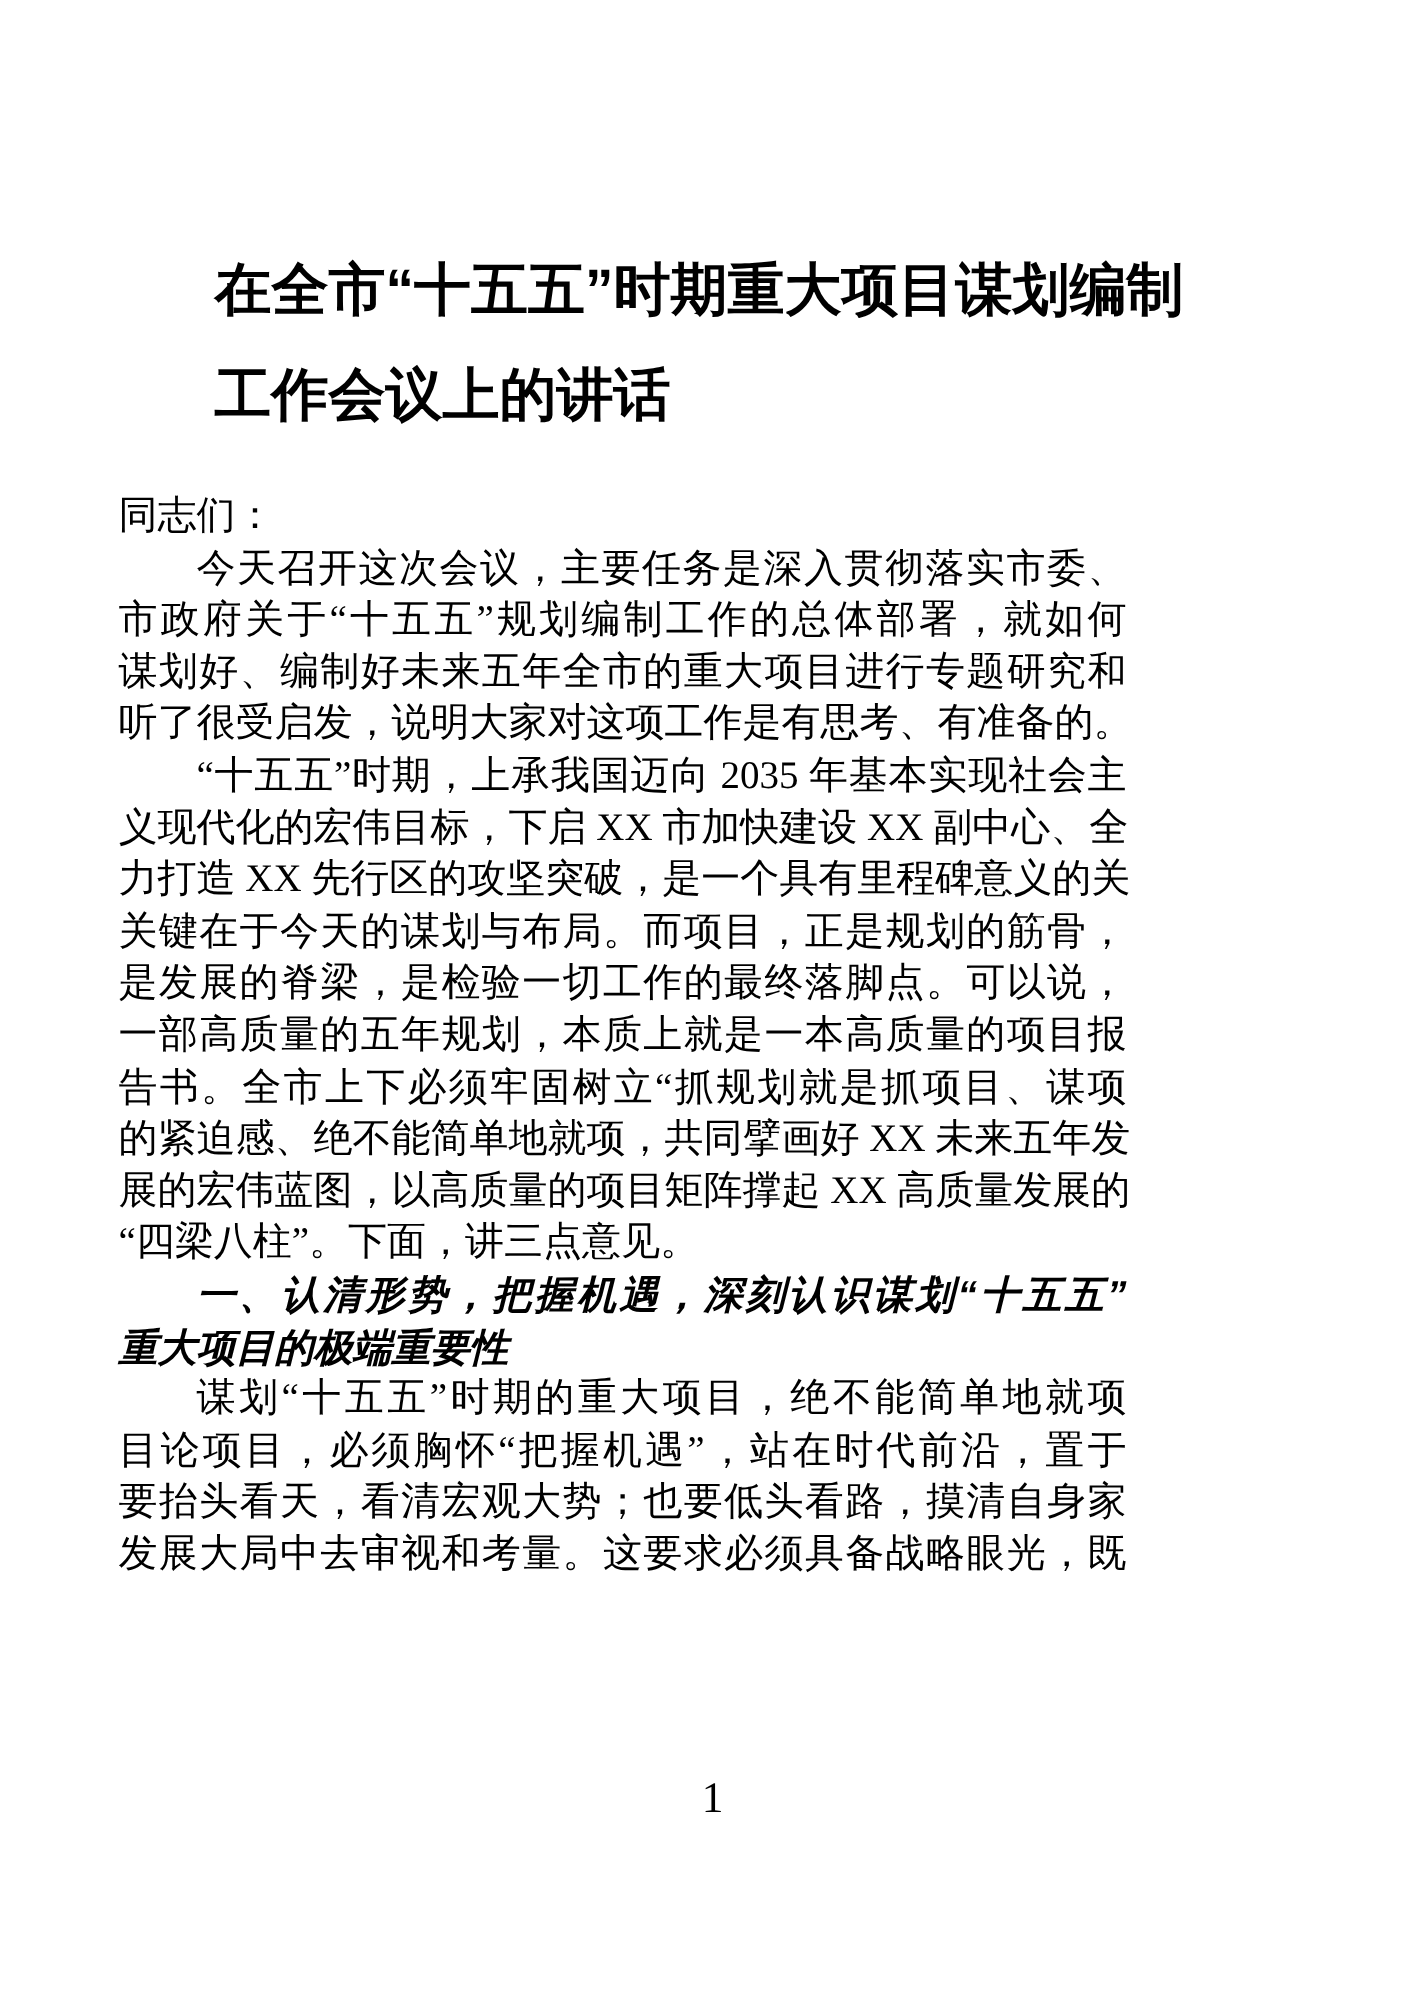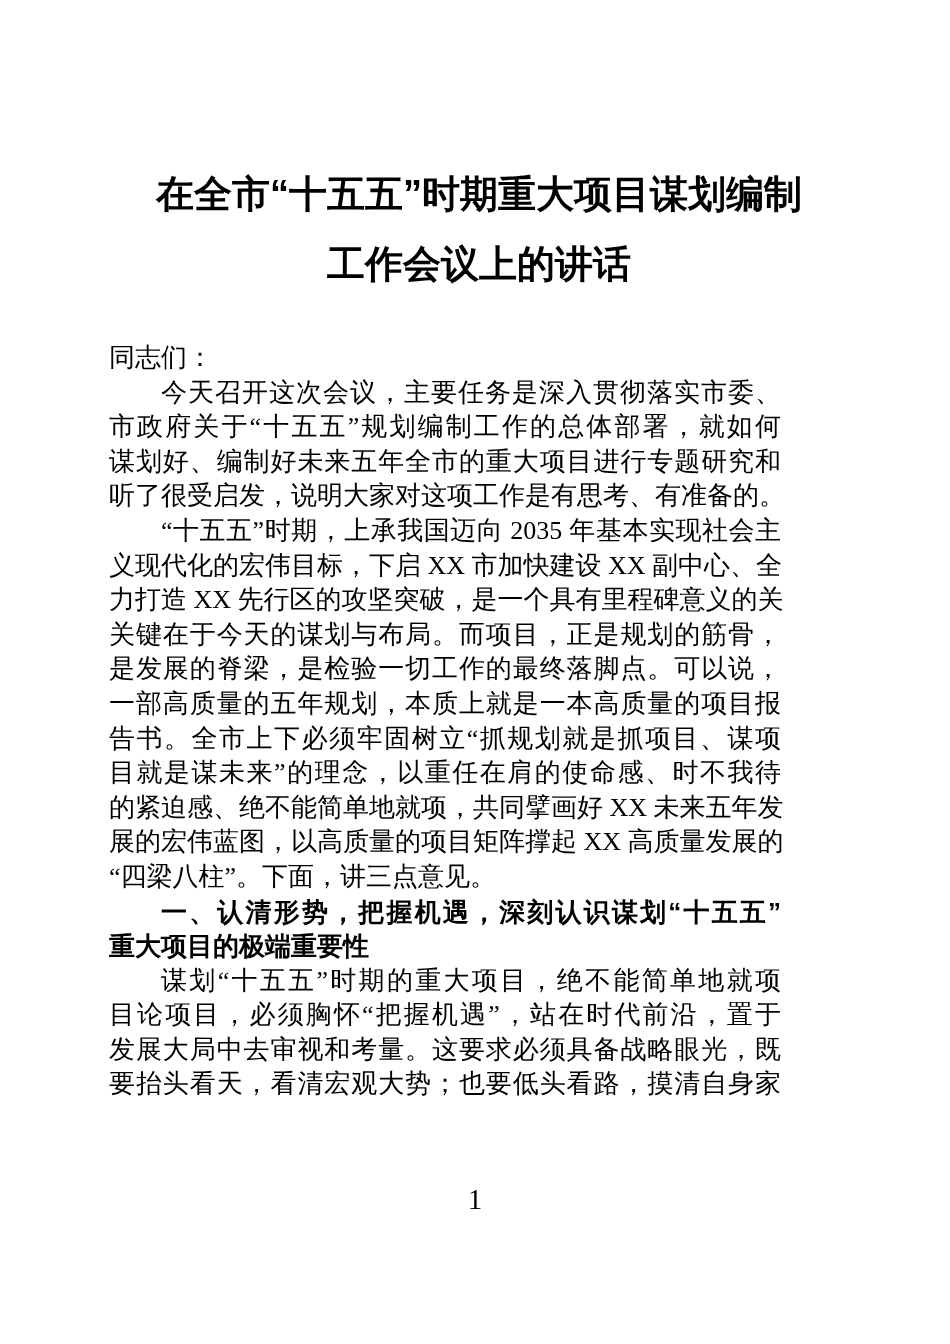--- a/index.html
+++ b/index.html
@@ -11,44 +11,45 @@
   .page {
     position: relative;
     width: 950px; height: 1344px;
     background: #ffffff;
     overflow: hidden;
   }
   .doc-title {
     margin-top: 159px;
     padding-left: 143px;
     width: 672px;
-    text-align: center;
+    text-align: left;
     font-family: "Liberation Sans", "DejaVu Sans", sans-serif;
     font-weight: bold;
     font-size: 38px;
     line-height: 70px;
     white-space: nowrap;
   }
   .doc-body {
-    margin-top: 42px;
-    padding-left: 109px;
+    margin-top: 28px;
+    padding-left: 79px;
     width: 672px;
     font-size: 26px;
     line-height: 34.6px;
   }
   .line {
     text-align: justify;
     text-align-last: justify;
     white-space: nowrap;
   }
   .line.short { text-align-last: left; }
   .line.indent { text-indent: 52px; }
   .line.bold {
     font-weight: bold;
     font-family: "Liberation Sans", "DejaVu Sans", sans-serif;
+    font-style: italic;
   }
   .page-number {
     position: absolute;
     top: 1182px; left: 0;
     width: 950px;
     text-align: center;
     font-size: 29px;
     line-height: 34px;
     font-family: "Liberation Serif", "DejaVu Serif", serif;
   }
@@ -69,27 +70,26 @@
     <div class="line">市政府关于“十五五”规划编制工作的总体部署，就如何</div>
     <div class="line">谋划好、编制好未来五年全市的重大项目进行专题研究和</div>
     <div class="line short">听了很受启发，说明大家对这项工作是有思考、有准备的。</div>
     <div class="line indent">“十五五”时期，上承我国迈向 2035 年基本实现社会主</div>
     <div class="line">义现代化的宏伟目标，下启 XX 市加快建设 XX 副中心、全</div>
     <div class="line">力打造 XX 先行区的攻坚突破，是一个具有里程碑意义的关</div>
     <div class="line">关键在于今天的谋划与布局。而项目，正是规划的筋骨，</div>
     <div class="line">是发展的脊梁，是检验一切工作的最终落脚点。可以说，</div>
     <div class="line">一部高质量的五年规划，本质上就是一本高质量的项目报</div>
     <div class="line">告书。全市上下必须牢固树立“抓规划就是抓项目、谋项</div>
-    <div class="line">目就是谋未来”的理念，以重任在肩的使命感、时不我待</div>
     <div class="line">的紧迫感、绝不能简单地就项，共同擘画好 XX 未来五年发</div>
     <div class="line">展的宏伟蓝图，以高质量的项目矩阵撑起 XX 高质量发展的</div>
     <div class="line short">“四梁八柱”。下面，讲三点意见。</div>
     <div class="line indent bold">一、认清形势，把握机遇，深刻认识谋划“十五五”</div>
     <div class="line bold short">重大项目的极端重要性</div>
     <div class="line indent">谋划“十五五”时期的重大项目，绝不能简单地就项</div>
     <div class="line">目论项目，必须胸怀“把握机遇”，站在时代前沿，置于</div>
+    <div class="line">要抬头看天，看清宏观大势；也要低头看路，摸清自身家</div>
     <div class="line">发展大局中去审视和考量。这要求必须具备战略眼光，既</div>
-    <div class="line">要抬头看天，看清宏观大势；也要低头看路，摸清自身家</div>
   </div>
 
   <div class="page-number">1</div>
 
 </div>
 
 </body></html>

